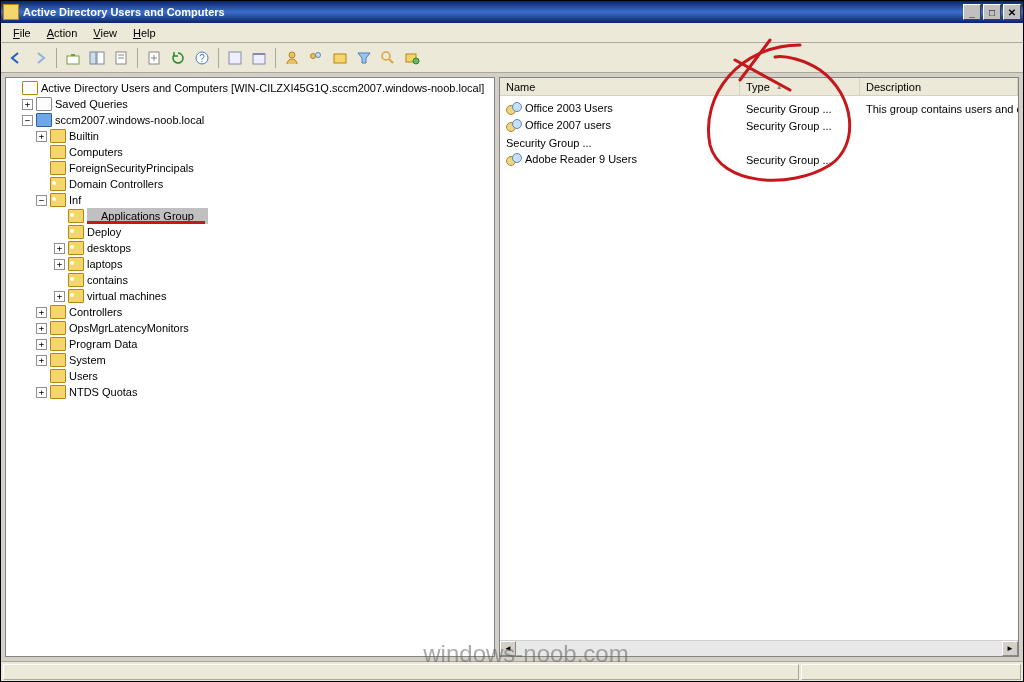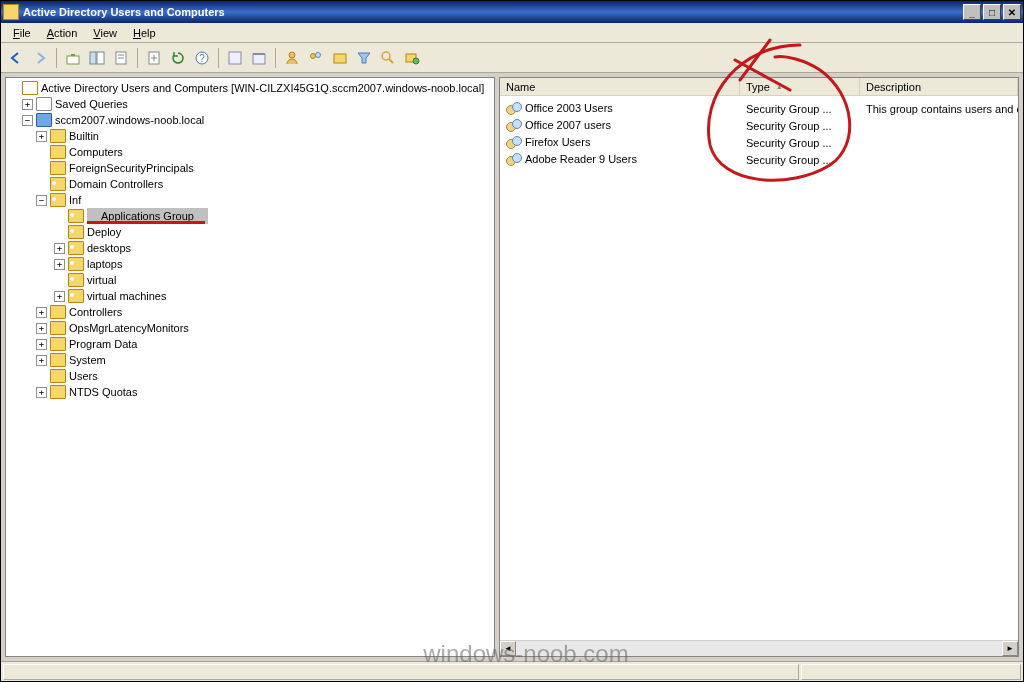--- a/index.html
+++ b/index.html
@@ -446,21 +446,21 @@
         </div>
         <div class="tree-node">
           <span class="indent" style="width:46px"></span>
           <span class="exp">+</span>
           <span class="node-icon ou"></span>
           <span>laptops</span>
         </div>
         <div class="tree-node">
           <span class="indent" style="width:60px"></span>
           <span class="node-icon ou"></span>
-          <span>virtual</span>
+          <span>contains</span>
         </div>
         <div class="tree-node">
           <span class="indent" style="width:46px"></span>
           <span class="exp">+</span>
           <span class="node-icon ou"></span>
           <span>virtual machines</span>
         </div>
         <div class="tree-node">
           <span class="indent" style="width:28px"></span>
           <span class="exp">+</span>
@@ -517,24 +517,20 @@
           </div>
           <div class="list-row">
             <div class="cell name" style="width: 240px;">
               <span class="grp-icon"></span>
               <span>Office 2007 users</span>
             </div>
             <div class="cell" style="width: 120px;">Security Group ...</div>
             <div class="cell" style="flex: 1 1 0%;"></div>
           </div>
           <div class="list-row">
-            <div class="cell name" style="width: 240px;">
-              <span class="grp-icon"></span>
-              <span>Firefox Users</span>
-            </div>
             <div class="cell" style="width: 120px;">Security Group ...</div>
             <div class="cell" style="flex: 1 1 0%;"></div>
           </div>
           <div class="list-row">
             <div class="cell name" style="width: 240px;">
               <span class="grp-icon"></span>
               <span>Adobe Reader 9 Users</span>
             </div>
             <div class="cell" style="width: 120px;">Security Group ...</div>
             <div class="cell" style="flex: 1 1 0%;"></div>

